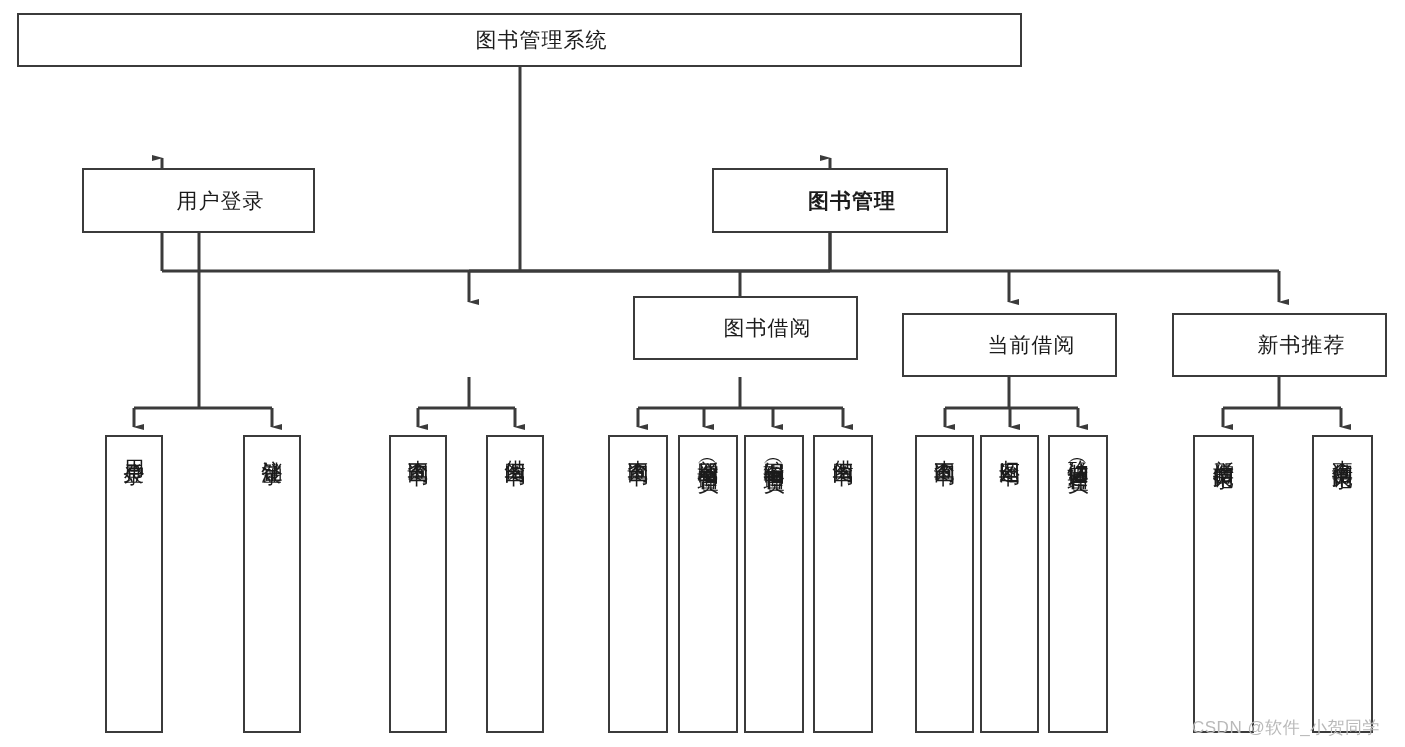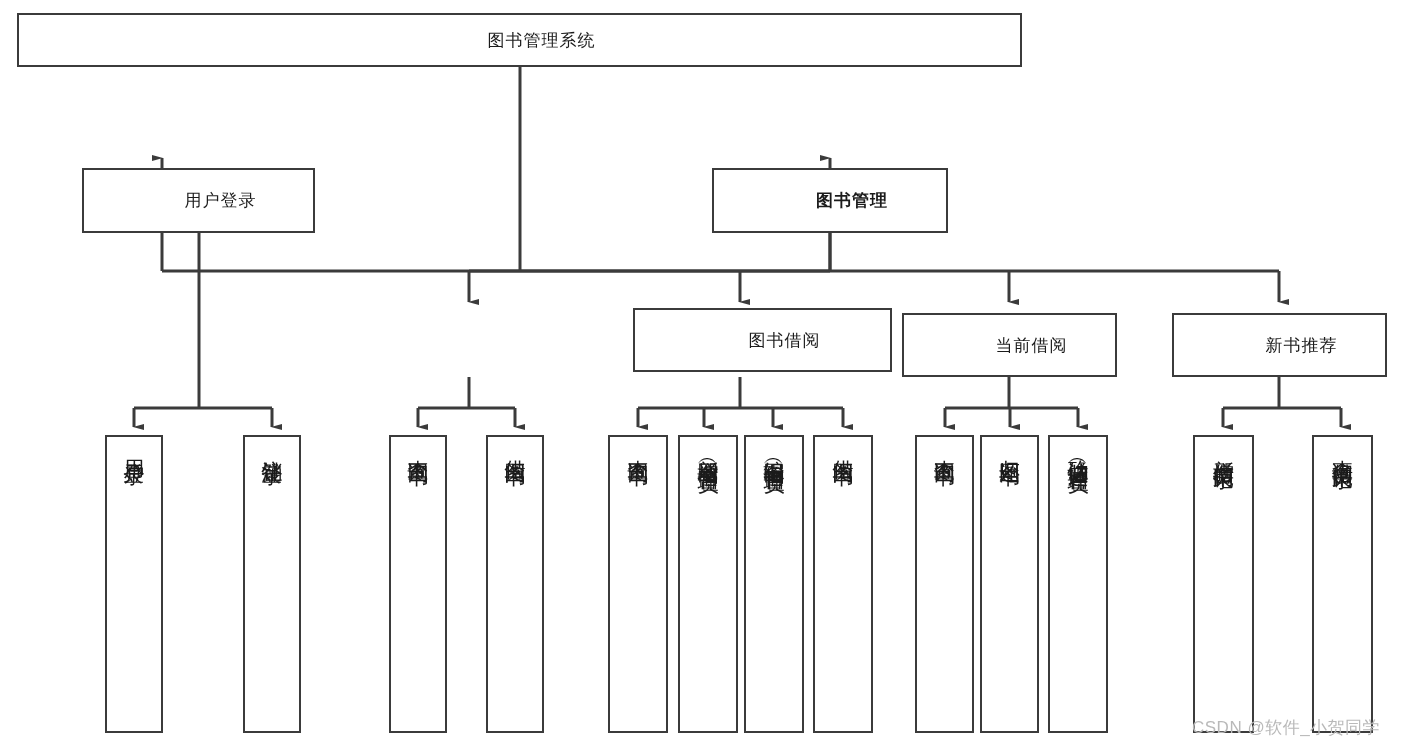--- a/index.html
+++ b/index.html
@@ -27,21 +27,21 @@
     position: absolute;
     box-sizing: border-box;
     border: 2px solid #3b3b3b;
     background: #ffffff;
     display: flex;
     align-items: center;
     justify-content: center;
     color: #1b1b1b;
   }
   .node.horiz {
-    font-size: 17px;
+    font-size: 21px;
     letter-spacing: 1px;
     padding-left: 44px;
   }
   .node.vert {
     writing-mode: vertical-rl;
     text-orientation: upright;
     font-size: 21px;
     letter-spacing: 2px;
     padding-top: 6px;
     justify-content: flex-start;
@@ -121,21 +121,21 @@
     <span>图书管理系统</span>
   </div>
 
   <div class="node horiz" style="left:82px; top:168px; width:233px; height:65px;">
     <span>用户登录</span>
   </div>
   <div class="node horiz" style="left:712px; top:168px; width:236px; height:65px;font-weight:bold;">
     <span>图书管理</span>
   </div>
 
-  <div class="node horiz" style="left:633px; top:308px; width:259px; height:64px;">
+  <div class="node horiz" style="left:633px; top:296px; width:225px; height:64px;">
     <span>图书借阅</span>
   </div>
   <div class="node horiz" style="left:902px; top:313px; width:215px; height:64px;">
     <span>当前借阅</span>
   </div>
   <div class="node horiz" style="left:1172px; top:313px; width:215px; height:64px;">
     <span>新书推荐</span>
   </div>
 
   <div class="node vert" style="left:105px; top:435px; width:58px; height:298px;">

